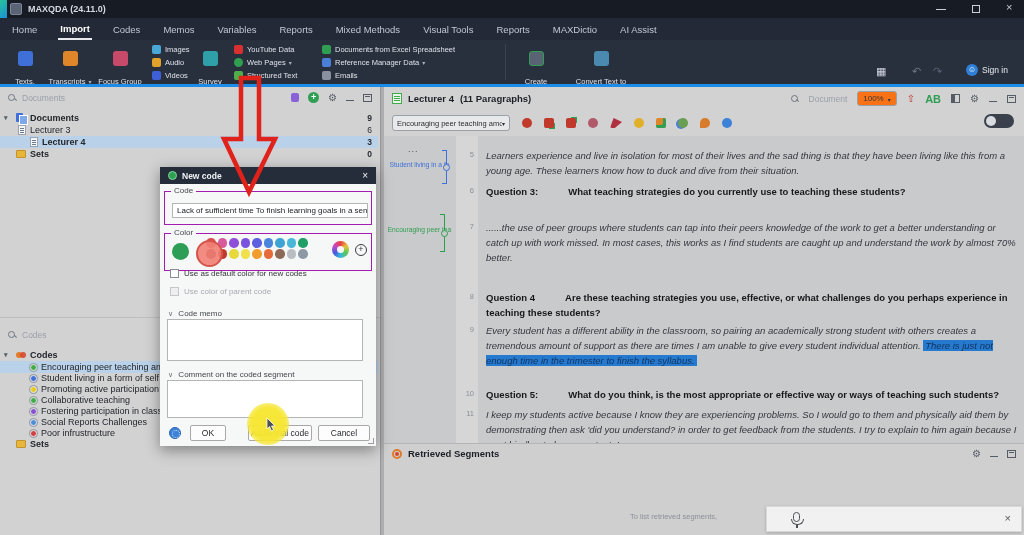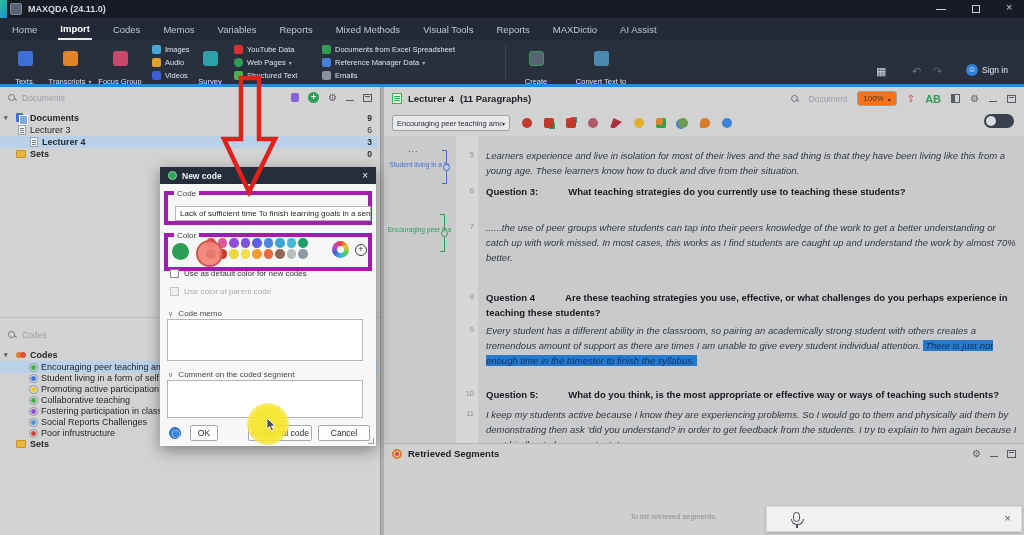--- a/index.html
+++ b/index.html
@@ -114,21 +114,21 @@
   .mic { position:absolute; left:26px; top:5px; width:7px; height:10px; border:1.5px solid #4a4e55; border-radius:4px; }
   .mic::before { content:""; position:absolute; left:-3px; top:6px; width:11px; height:5px; border:1.5px solid #4a4e55; border-top:none; border-radius:0 0 6px 6px; }
   .mic::after { content:""; position:absolute; left:2px; top:12px; width:1.5px; height:3px; background:#4a4e55; }
   #voice-close { position:absolute; right:10px; top:5px; color:#55585e; font-size:11px; }
 
   
   #dialog { left:160px; top:167px; width:216px; height:279px; background:#f6f7f7; box-shadow:0 4px 14px rgba(0,0,0,.4); z-index:50; font-size:8.5px; color:#33363c; }
   #dlg-title { position:absolute; left:0; top:0; width:100%; height:17px; background:#262d3a; color:#f0f2f5; display:flex; align-items:center; padding:0 8px; gap:5px; font-size:8.5px; font-weight:bold; }
   #dlg-title .ico { width:9px; height:9px; border-radius:50%; background:#2fa052; border:1px solid #7fd89f; }
   #dlg-close { margin-left:auto; font-size:10px; font-weight:normal; }
-  .grp { position:absolute; border:4px solid #a21caf; }
+  .grp { position:absolute; border:1px solid #a21caf; }
   .grp-label { position:absolute; top:-6px; left:6px; background:#f6f7f7; padding:0 3px; font-size:8px; color:#44474d; }
   #code-input { position:absolute; left:7px; top:11px; width:196px; height:15px; background:#fff; border:1px solid #b5b5b5; font-size:8px; color:#202328; display:flex; align-items:center; padding:0 4px; white-space:nowrap; overflow:hidden; }
   #sel-color { position:absolute; left:12px; top:76px; width:17px; height:17px; border-radius:50%; background:#2e9e57; }
   #swatch-grid { position:absolute; left:46px; top:71px; display:grid; grid-template-columns:repeat(9, 11.5px); grid-auto-rows:11px; }
   .sw { width:9.5px; height:9.5px; border-radius:50%; }
   #hover-blob { position:absolute; left:36px; top:73px; width:27px; height:27px; border-radius:50%; background:rgba(242,128,118,.9); border:2px solid #d4564a; }
   #wheel { position:absolute; left:172px; top:74px; width:17px; height:17px; border-radius:50%; background:conic-gradient(#e84040,#e8c33a,#58c858,#38b8d8,#4858e0,#c848c8,#e84040); }
   #wheel::after { content:""; position:absolute; left:5px; top:5px; width:7px; height:7px; border-radius:50%; background:#f6f7f7; }
   #add-color { position:absolute; left:195px; top:77px; width:12px; height:12px; border-radius:50%; border:1.5px solid #3a3d42; color:#3a3d42; font-size:9px; line-height:9px; text-align:center; }
   .chk-row { position:absolute; left:10px; display:flex; align-items:center; gap:5px; font-size:8px; }
@@ -491,21 +491,21 @@
   </div>
   <div class="dlg-textarea" style="top:152px; height:42px;"></div>
 
   <div class="sect" style="top:203px;">
     <span class="chev">∨</span>
     <span>Comment on the coded segment</span>
   </div>
   <div class="dlg-textarea" style="top:213px; height:38px;"></div>
 
   <div id="globe"></div>
-  <div class="dlg-btn" style="left:30px; width:28px;">OK</div>
+  <div class="dlg-btn" style="left:30px; width:36px;">OK</div>
   <div class="dlg-btn" style="left:88px; width:64px;">Additional code</div>
   <div class="dlg-btn" style="left:158px; width:52px;">Cancel</div>
   <div id="grip"></div>
 </div>
 
 <div id="cursor-hl" class="abs"></div>
 <svg id="cursor" class="abs" width="10" height="14" viewBox="0 0 10 14">
   <path d="M1,0 L1,11 L3.5,8.5 L5.5,13 L7.5,12 L5.5,8 L9,8 Z" fill="#4a4e55" stroke="#fff" stroke-width="0.8"></path>
 </svg>
 <svg id="red-arrow" class="abs" width="1024" height="535" viewBox="0 0 1024 535">

